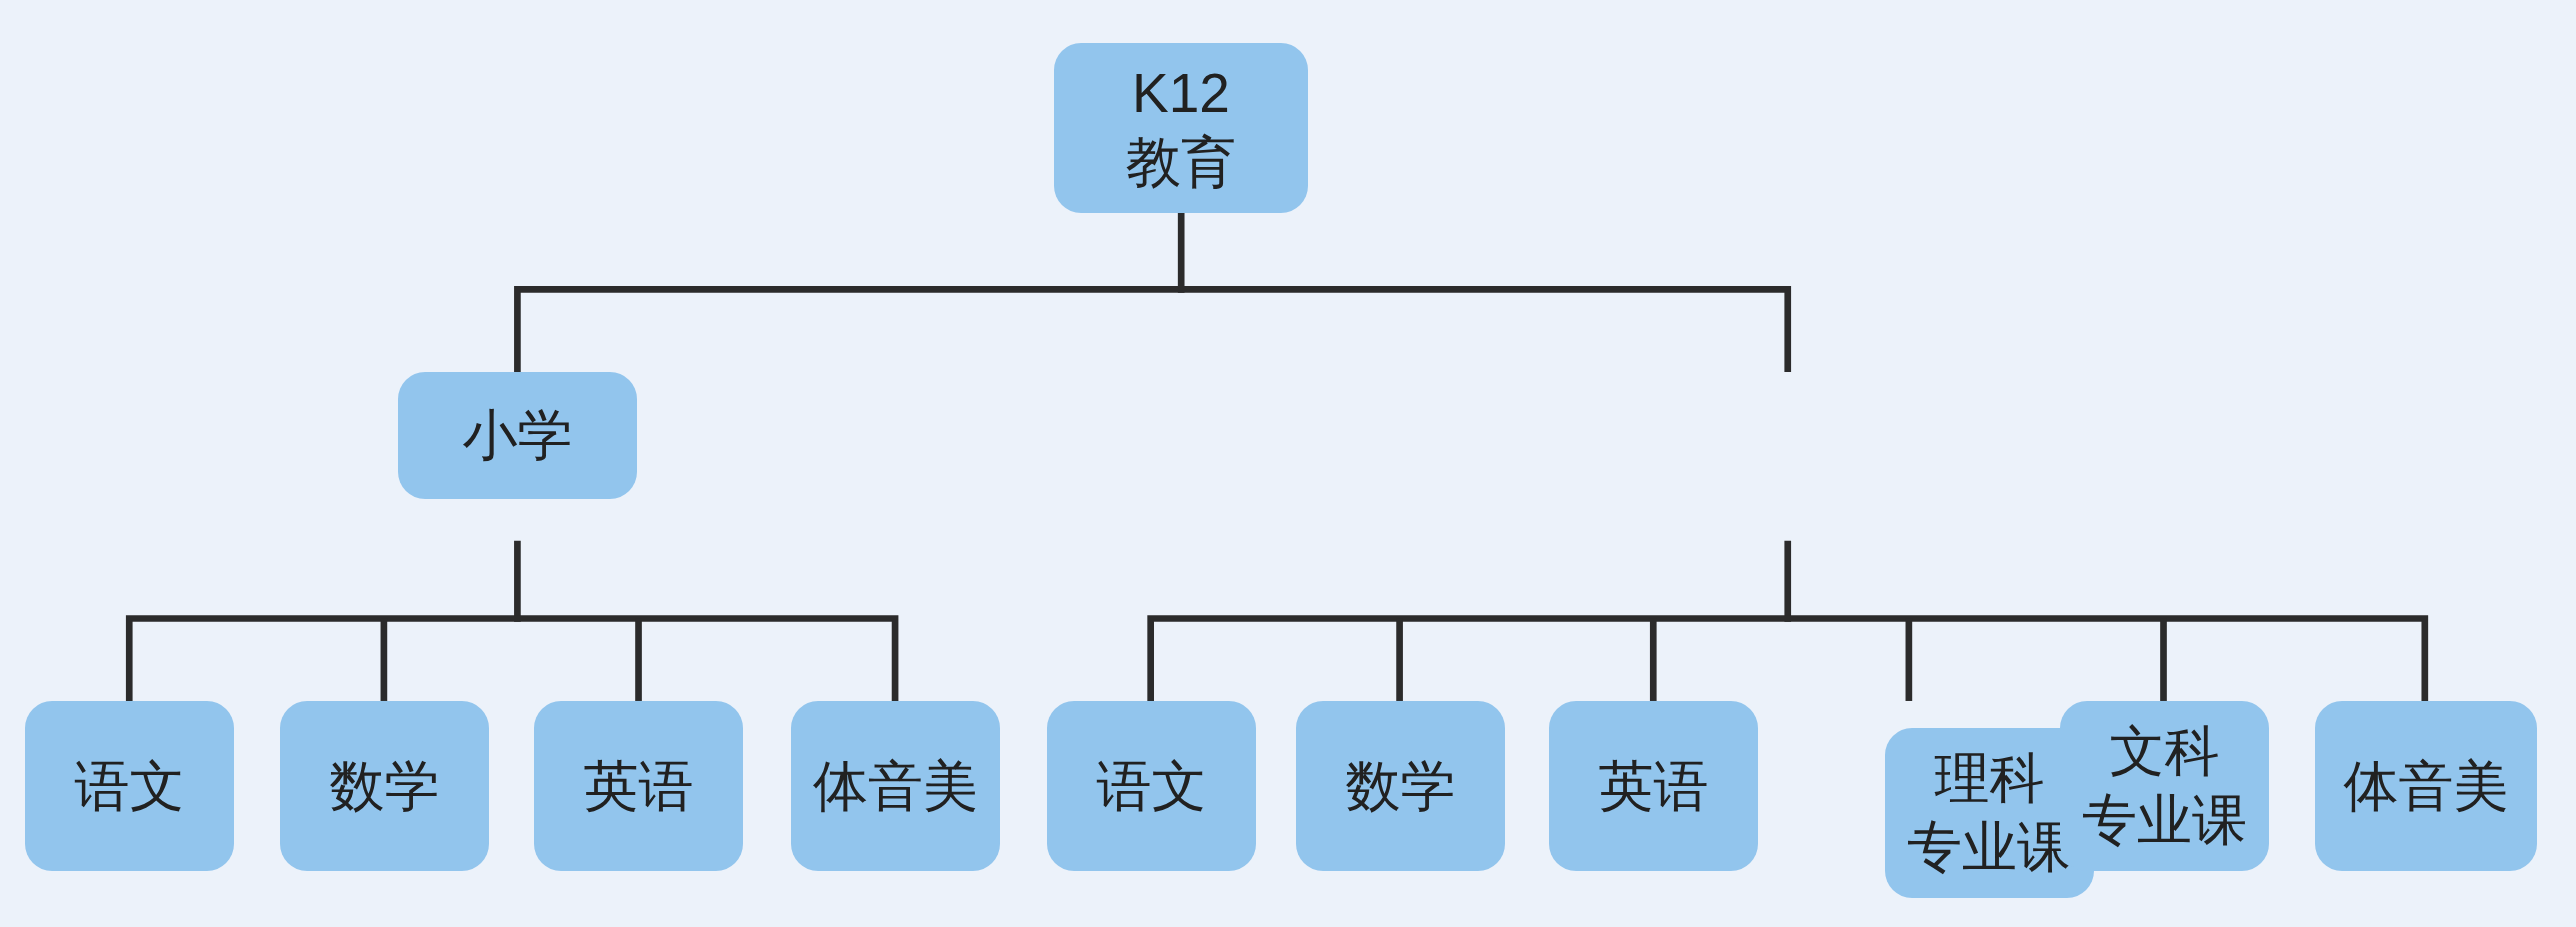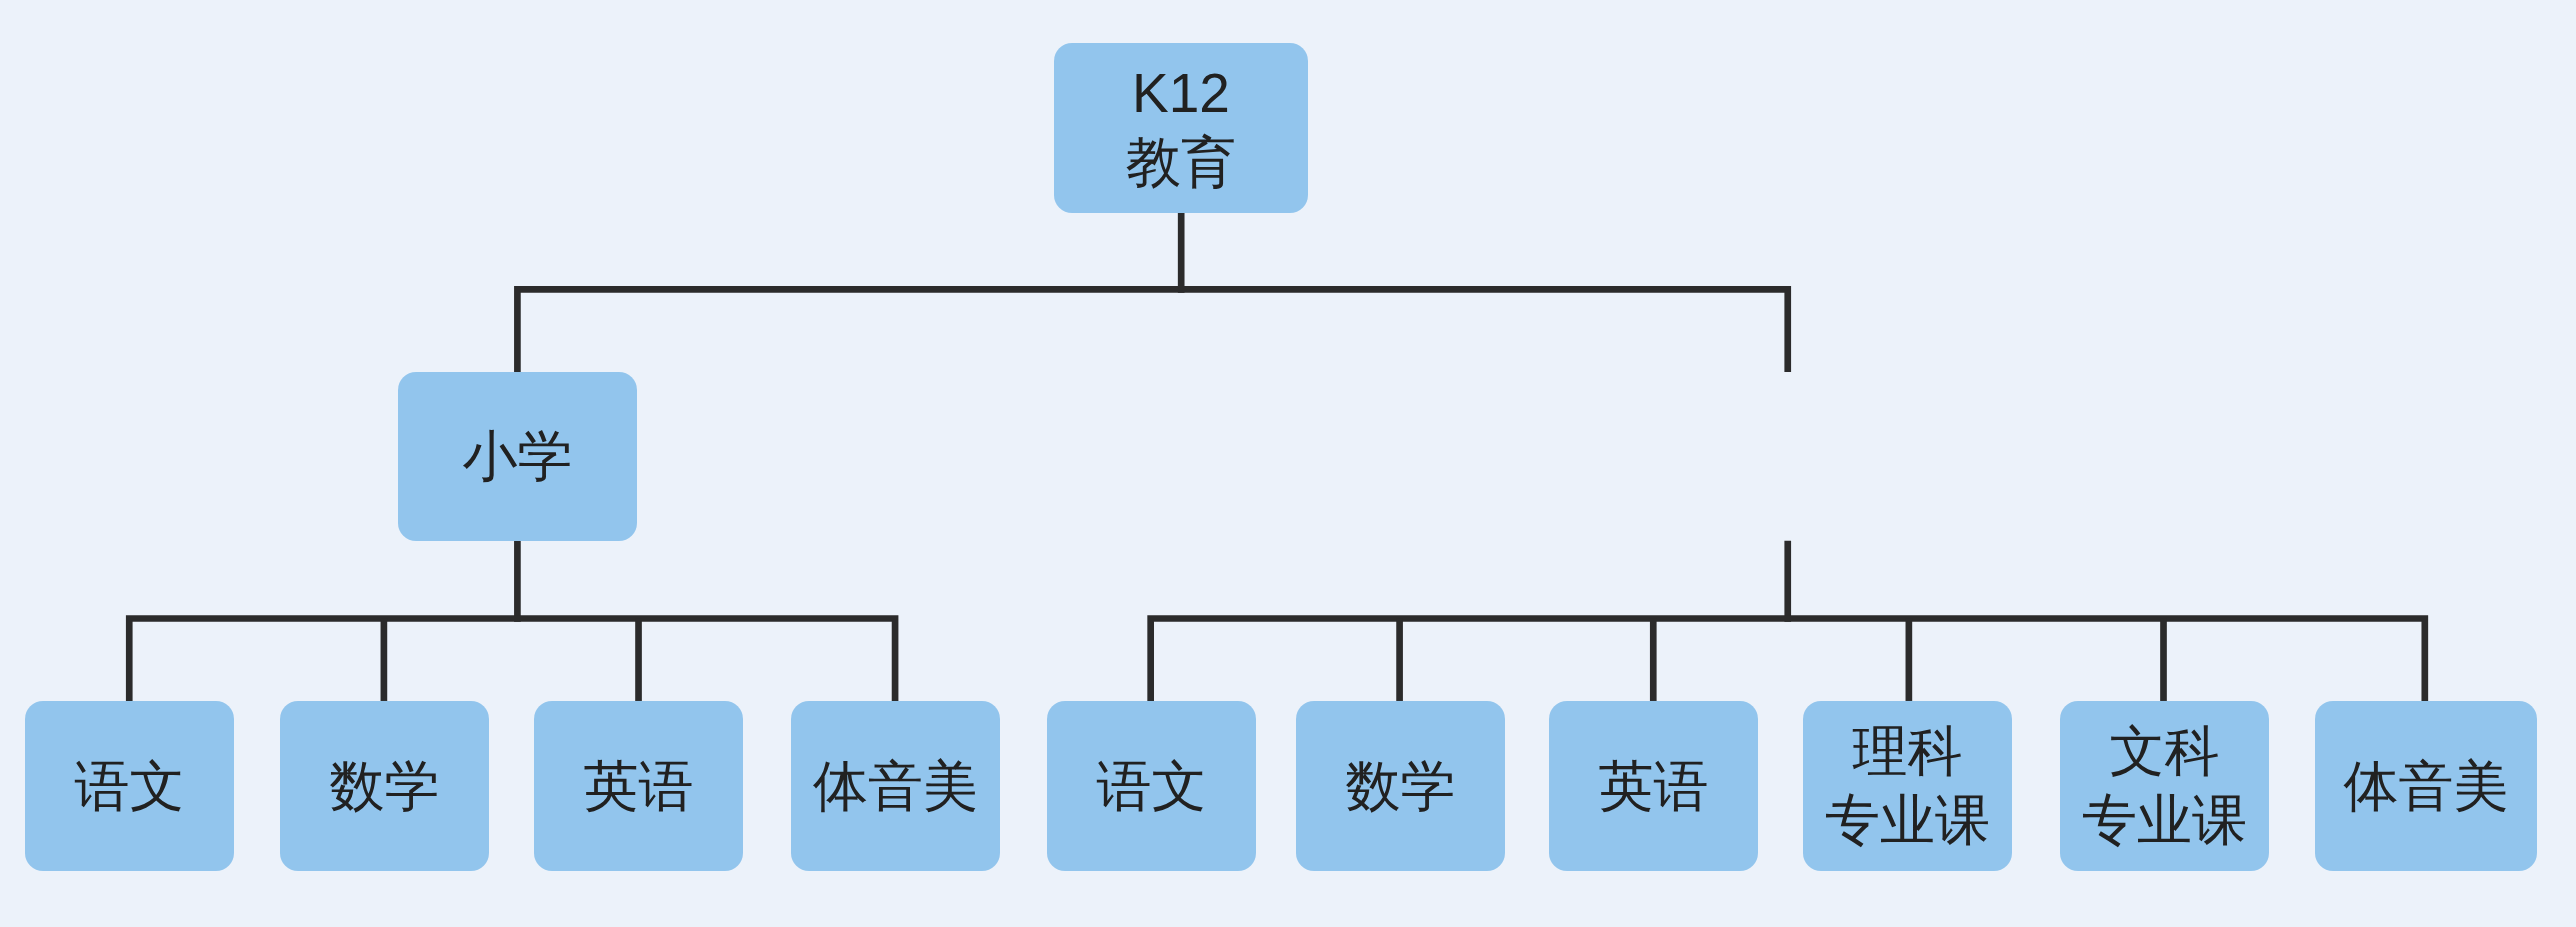--- a/index.html
+++ b/index.html
@@ -23,50 +23,50 @@
   #connectors {
     position: absolute;
     left: 0; top: 0;
     width: 2576px;
     height: 927px;
     display: block;
   }
   .node {
     position: absolute;
     background: #92c5ed;
-    border-radius: 18px;
+    border-radius: 27px;
     display: flex;
     align-items: center;
     justify-content: center;
     text-align: center;
     color: #212121;
     font-size: 55px;
     line-height: 69px;
     white-space: pre-line;
     box-sizing: border-box;
   }
   .node-label {
     display: block;
     white-space: pre-line;
   }
   
   .node.root   { left: 1054px; top: 43px;  width: 254px; height: 170px; }
   
-  .node.b0     { left: 398px;  top: 372px; width: 239px; height: 169px; }
+  .node.b0     { left: 398px;  top: 372px; width: 239px; height: 127px; }
   .node.b1     { left: 1669px; top: 372px; width: 239px; height: 169px; }
   
   .leaf        { top: 701px; height: 170px; width: 209px; }
   .leaf.l0     { left: 25px;   }
   .leaf.l1     { left: 280px;  }
   .leaf.l2     { left: 534px;  }
   .leaf.l3     { left: 791px;  }
   .leaf.l4     { left: 1047px; }
   .leaf.l5     { left: 1296px; }
   .leaf.l6     { left: 1549px; }
-  .leaf.l7     { left: 1803px; }
+  .leaf.l7     { left: 1885px; margin-top: 27px; }
   .leaf.l8     { left: 2060px; }
   .leaf.l9     { left: 2315px; width: 222px; }
 </style>
 </head>
 <body>
 
 <div id="canvas">
 
   <svg id="connectors" viewBox="0 0 2700 972" xmlns="http://www.w3.org/2000/svg" fill="none" stroke="#2b2b2b" stroke-width="7">
     <path d="M 1238 223 V 307"></path>

